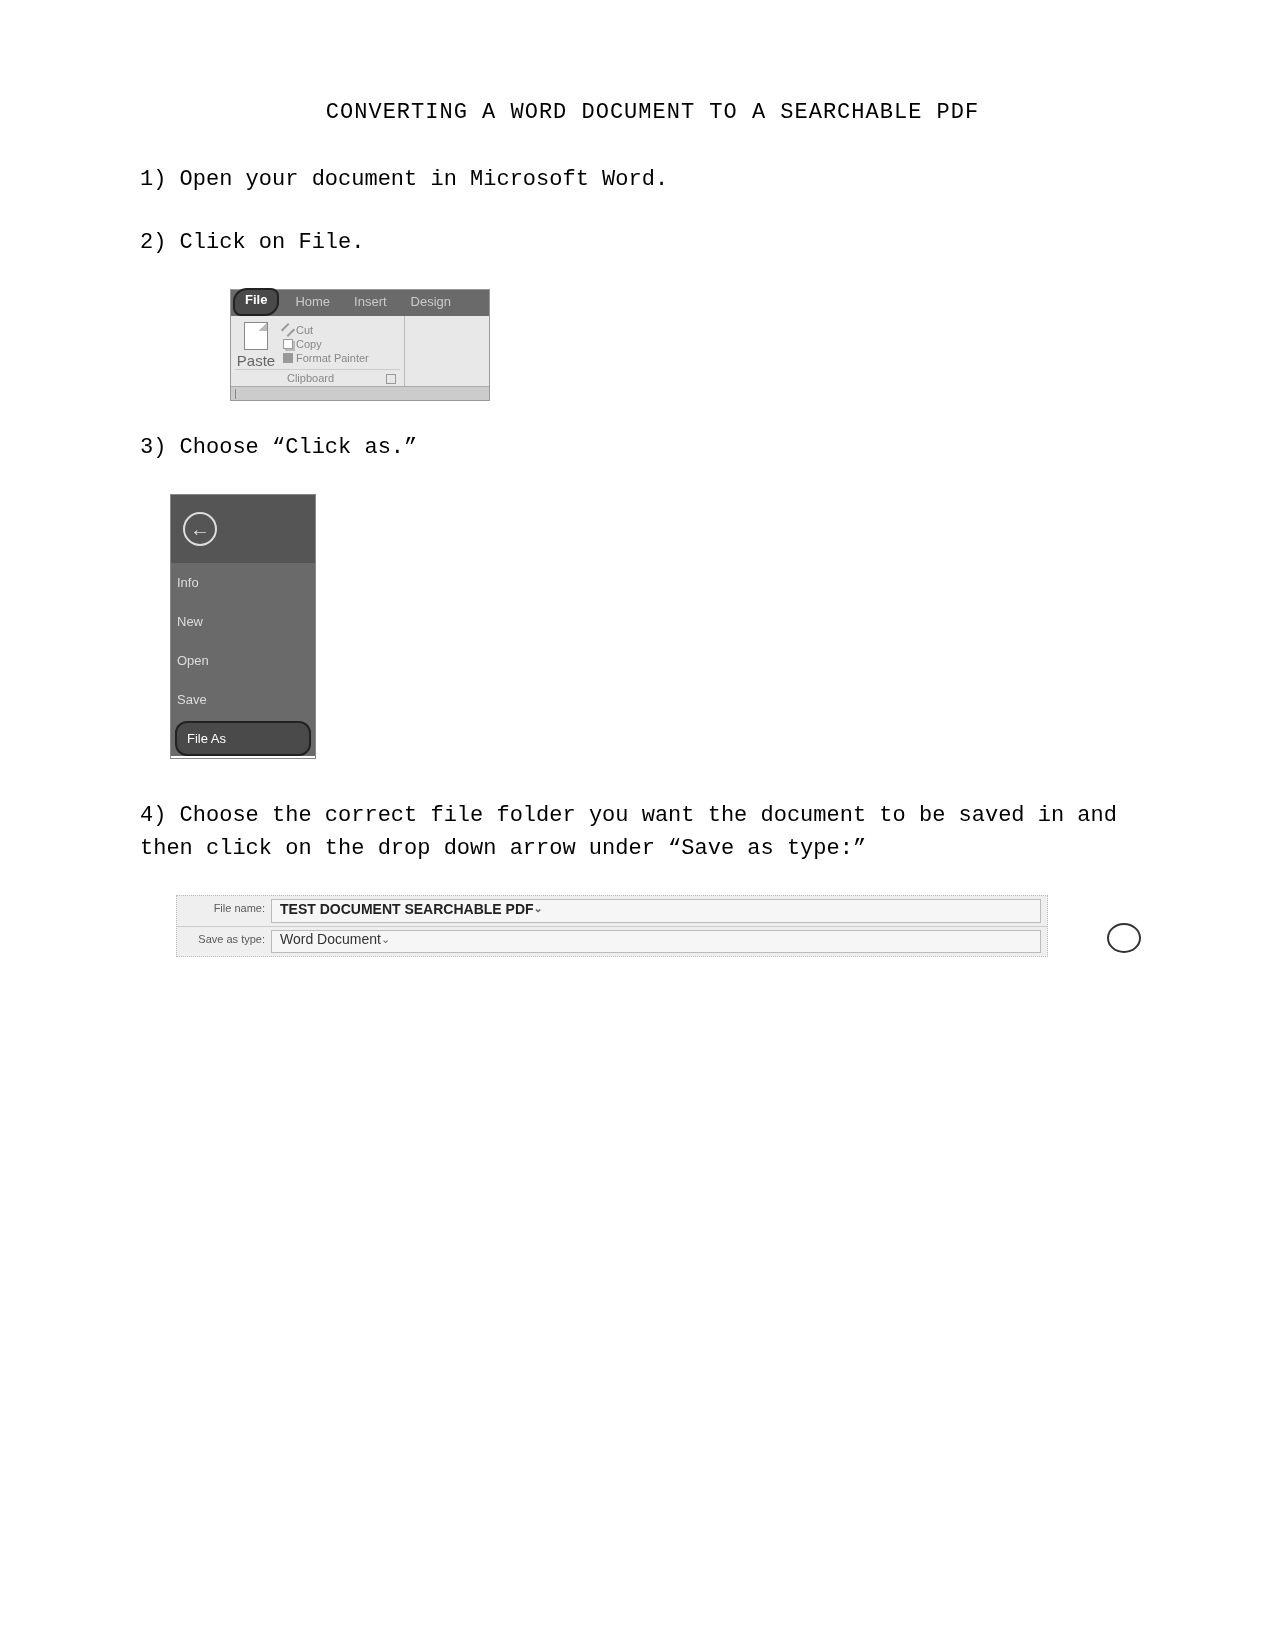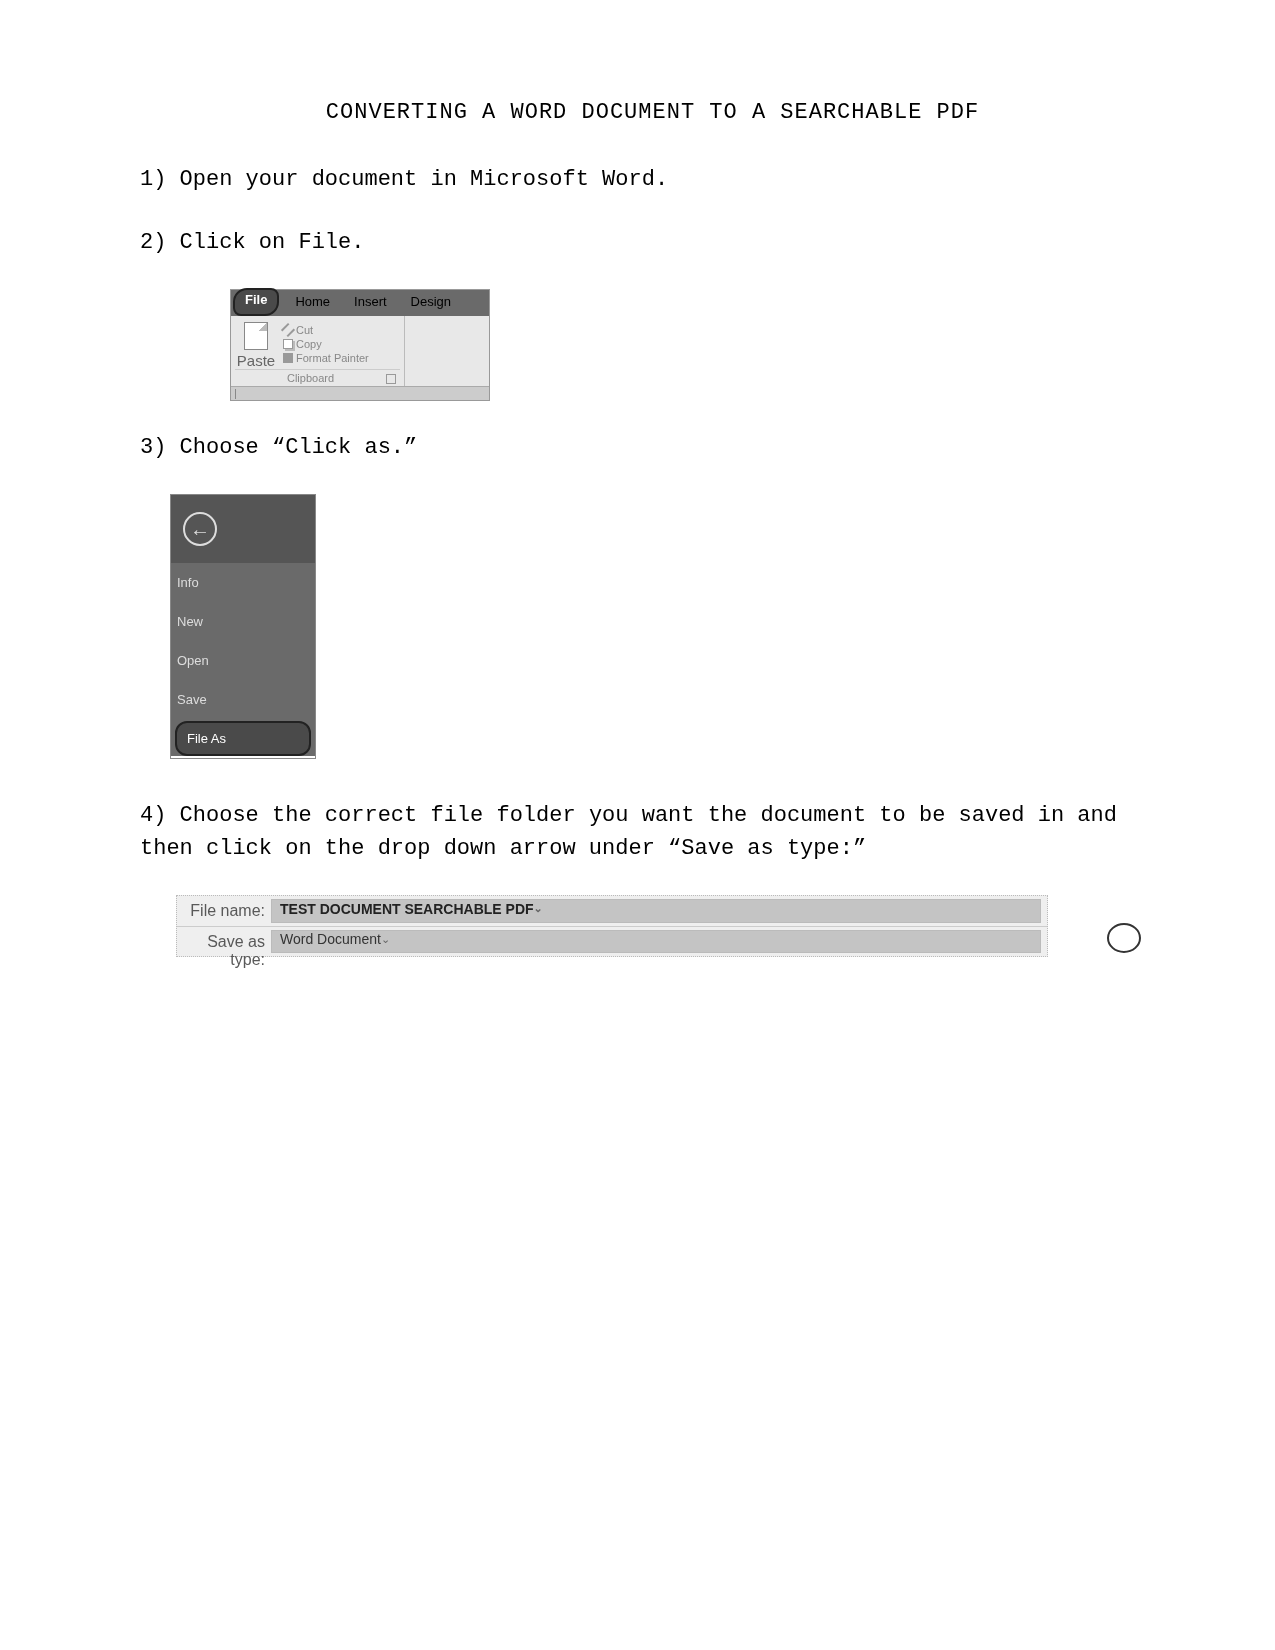--- a/index.html
+++ b/index.html
@@ -42,21 +42,21 @@
     }
     .shot1 .tabbar {
       display: flex;
       height: 26px;
       background: #6a6a6a;
       color: #fff;
       font-size: 13px;
     }
     .shot1 .tabbar .tab {
       padding: 4px 12px 0 12px;
-      color: #000000;
+      color: #5eead4;
     }
     .shot1 .tabbar .tab.file {
       background: #4a4a4a;
       color: #fff;
       border: 2px solid #222;
       border-radius: 14px 8px 14px 8px;
       margin: -2px 4px 0 2px;
       padding: 2px 10px;
       font-weight: bold;
     }
@@ -221,25 +221,25 @@
       display: flex;
       align-items: stretch;
       height: 30px;
     }
     .shot3 .row + .row { border-top: 1px solid #ccc; }
     .shot3 .lab {
       width: 94px;
       text-align: right;
       padding: 6px 6px 0 0;
       color: #4a5a7a;
-      font-size: 16px;
+      font-size: 11px;
     }
     .shot3 .val {
       flex: 1;
-      background: #7dd3fc;
+      background: #fef9c3;
       border: 1px solid #bbb;
       margin: 3px 6px 3px 0;
       padding: 3px 8px 8px 8px;
       color: #333;
       display: flex;
       align-items: center;
       justify-content: flex-start;
     }
     .shot3 .val.filename { font-weight: 600; color: #222; }
     .shot3 .dd-chev {

